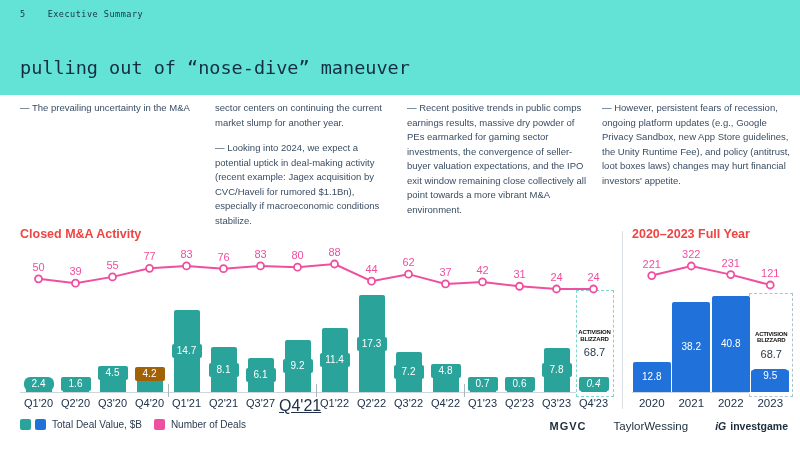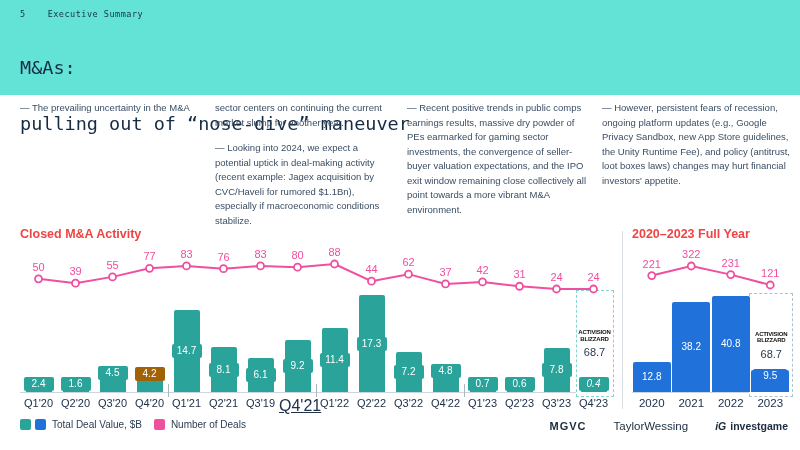--- a/index.html
+++ b/index.html
@@ -57,21 +57,20 @@
 </head>
 <body>
 
 <div class="slide">
 
   <div class="band"></div>
   <div class="kicker">
     <span class="num">5</span><span>Executive Summary</span>
   </div>
   <div class="title">
-    <div>M&amp;As:</div>
     <div>pulling out of “nose-dive” maneuver</div>
   </div>
 
   <div class="cols">
     <div class="col col1">
       <p>— The prevailing uncertainty in the M&amp;A</p>
     </div>
     <div class="col col2">
       <p>sector centers on continuing the current market slump for another year.</p>
       <p>— Looking into 2024, we expect a potential uptick in deal-making activity (recent example: Jagex acquisition by CVC/Haveli for rumored $1.1Bn), especially if macroeconomic conditions stabilize.</p>
@@ -90,40 +89,40 @@
       <div class="chart-title">Closed M&amp;A Activity</div>
       <div class="baseline"></div>
     <div class="ann-box" style="left: 555.5px; width: 36px; top: 65px;">
           <div class="ann-logo">
             <div>ACTIVISION</div>
             <div>BLIZZARD</div>
           </div>
           <div class="ann-value">68.7</div>
         </div>
         <div class="bar" style="left: 5.5px; width: 26px; top: 154px; height: 13px; background: rgb(42, 164, 155);"></div>
-        <div class="chip" style="left: 3.5px; width: 30px; background: rgb(42, 164, 155); top: 152px;">2.4</div>
+        <div class="chip" style="left: 3.5px; width: 30px; background: rgb(42, 164, 155); top: 152px; border-radius: 6px;">2.4</div>
         <div class="xlab" style="left: 0px; width: 37px; font-size: 11px;">Q1'20</div>
         <div class="bar" style="left: 42.5px; width: 26px; top: 158px; height: 9px; background: rgb(42, 164, 155);"></div>
         <div class="chip" style="left: 40.5px; width: 30px; background: rgb(42, 164, 155); top: 152px;">1.6</div>
         <div class="xlab" style="left: 37px; width: 37px; font-size: 11px;">Q2'20</div>
         <div class="bar" style="left: 79.5px; width: 26px; top: 142px; height: 25px; background: rgb(42, 164, 155);"></div>
         <div class="chip" style="left: 77.5px; width: 30px; background: rgb(42, 164, 155); top: 141px;">4.5</div>
         <div class="xlab" style="left: 74px; width: 37px; font-size: 11px;">Q3'20</div>
         <div class="bar" style="left: 116.5px; width: 26px; top: 143px; height: 24px; background: rgb(42, 164, 155);"></div>
         <div class="chip" style="left: 114.5px; width: 30px; background: #a16207; top: 142px;">4.2</div>
         <div class="xlab" style="left: 111px; width: 37px; font-size: 11px;">Q4'20</div>
         <div class="bar" style="left: 153.5px; width: 26px; top: 85px; height: 82px; background: rgb(42, 164, 155);"></div>
         <div class="chip" style="left: 151.5px; width: 30px; background: rgb(42, 164, 155); top: 119px;">14.7</div>
         <div class="xlab" style="left: 148px; width: 37px; font-size: 11px;">Q1'21</div>
         <div class="bar" style="left: 190.5px; width: 26px; top: 122px; height: 45px; background: rgb(42, 164, 155);"></div>
         <div class="chip" style="left: 188.5px; width: 30px; background: rgb(42, 164, 155); top: 137.5px;">8.1</div>
         <div class="xlab" style="left: 185px; width: 37px; font-size: 11px;">Q2'21</div>
         <div class="bar" style="left: 227.5px; width: 26px; top: 133px; height: 34px; background: rgb(42, 164, 155);"></div>
         <div class="chip" style="left: 225.5px; width: 30px; background: rgb(42, 164, 155); top: 143px;">6.1</div>
-        <div class="xlab" style="left: 222px; width: 37px; font-size: 11px;">Q3'19</div>
+        <div class="xlab" style="left: 222px; width: 37px; font-size: 11px;">Q3'27</div>
         <div class="bar" style="left: 264.5px; width: 26px; top: 115px; height: 52px; background: rgb(42, 164, 155);"></div>
         <div class="chip" style="left: 262.5px; width: 30px; background: rgb(42, 164, 155); top: 134px;">9.2</div>
         <div class="xlab" style="left: 259px; width: 37px; font-size: 16px; text-decoration: underline;">Q4'21</div>
         <div class="bar" style="left: 301.5px; width: 26px; top: 103px; height: 64px; background: rgb(42, 164, 155);"></div>
         <div class="chip" style="left: 299.5px; width: 30px; background: rgb(42, 164, 155); top: 128px;">11.4</div>
         <div class="xlab" style="left: 296px; width: 37px; font-size: 11px;">Q1'22</div>
         <div class="bar" style="left: 338.5px; width: 26px; top: 70px; height: 97px; background: rgb(42, 164, 155);"></div>
         <div class="chip" style="left: 336.5px; width: 30px; background: rgb(42, 164, 155); top: 111.5px;">17.3</div>
         <div class="xlab" style="left: 333px; width: 37px; font-size: 11px;">Q2'22</div>
         <div class="bar" style="left: 375.5px; width: 26px; top: 127px; height: 40px; background: rgb(42, 164, 155);"></div>

